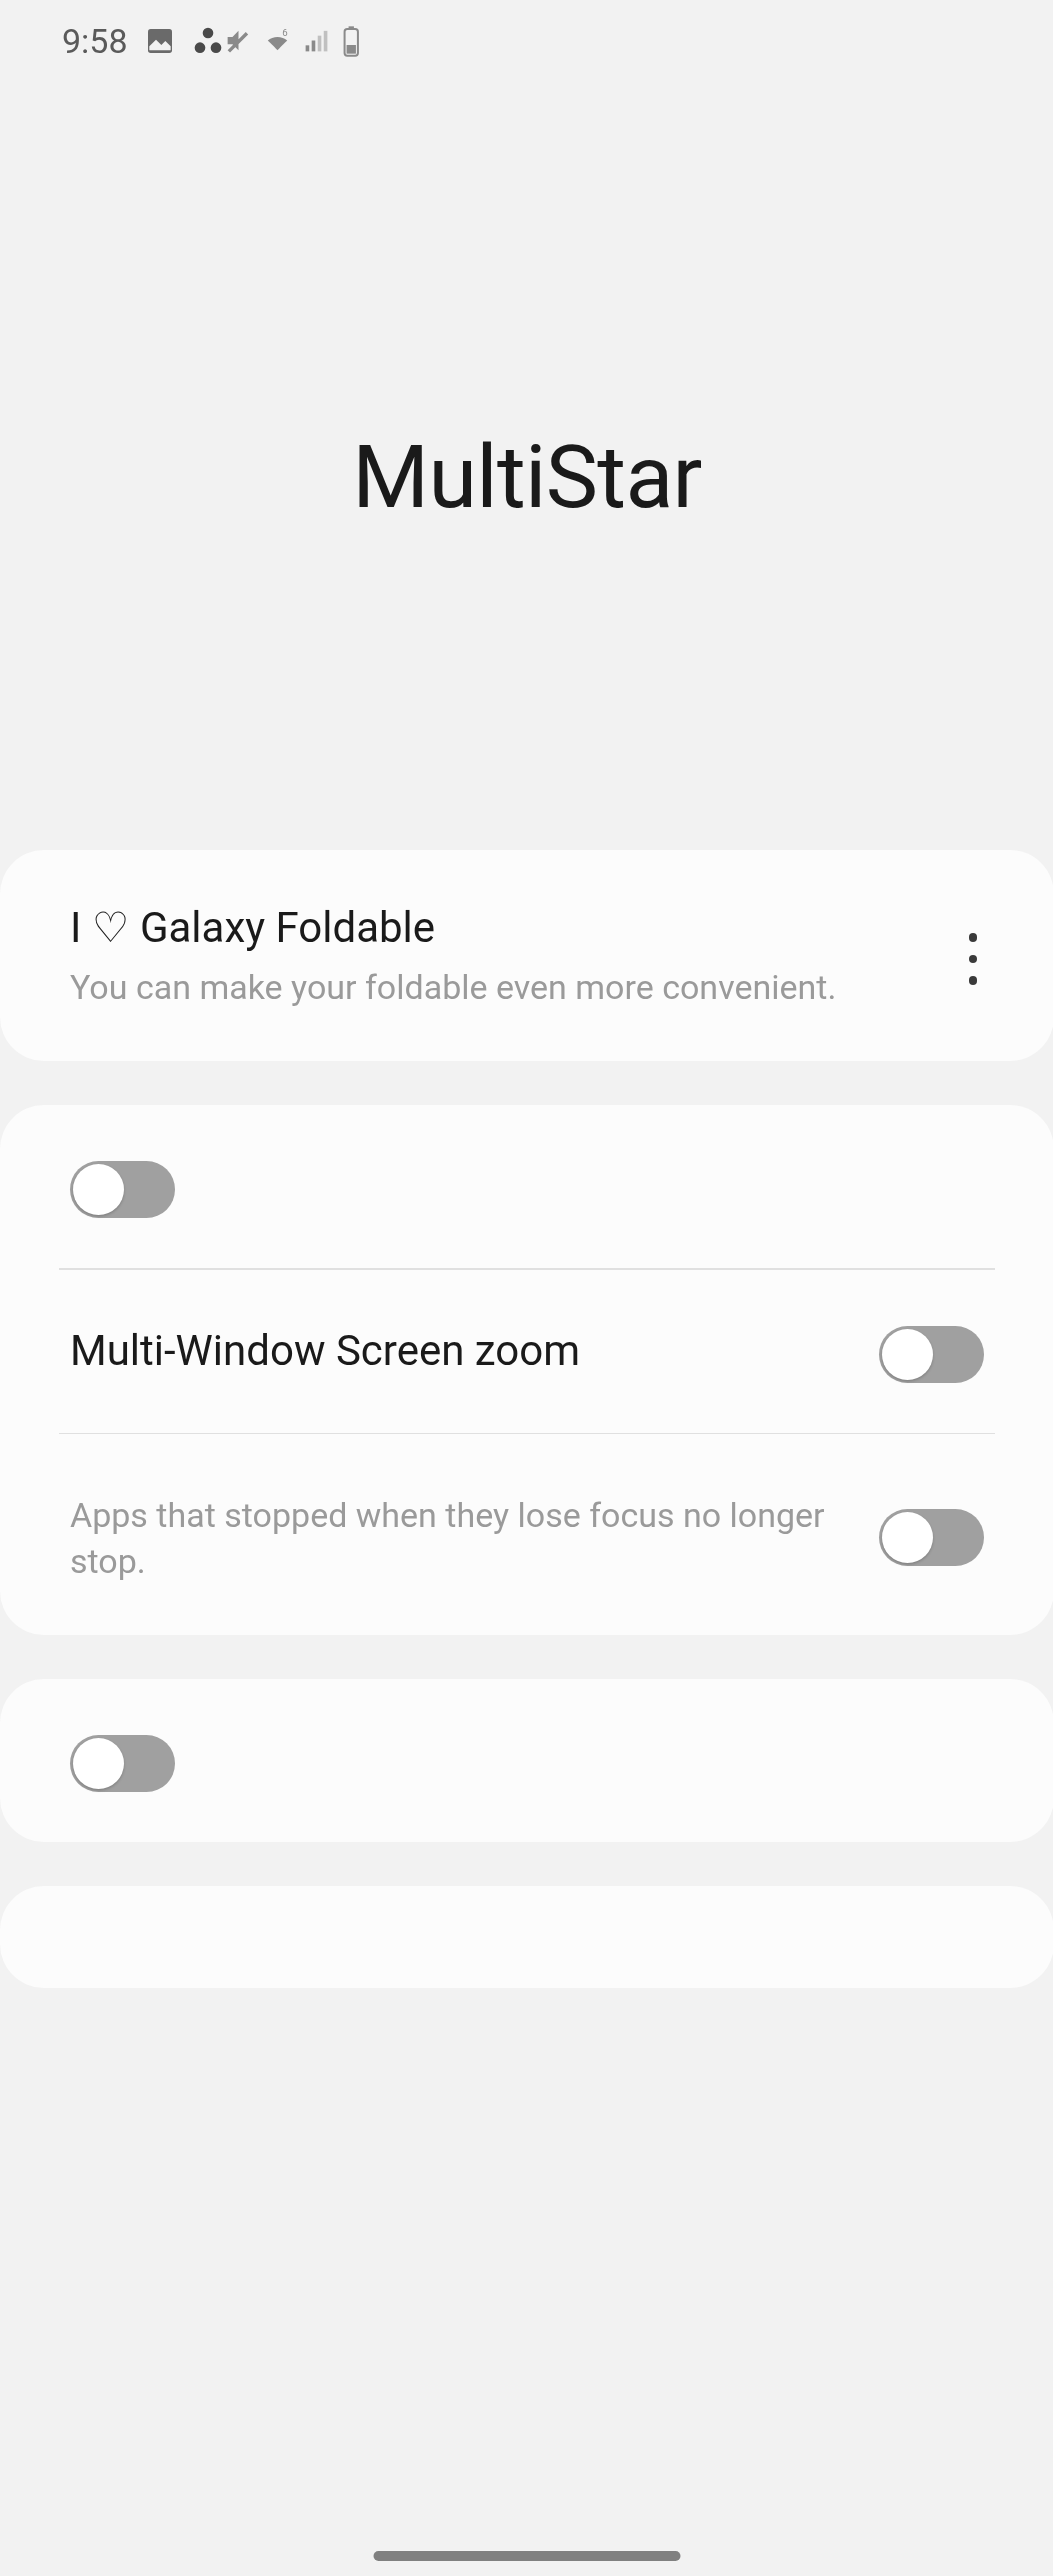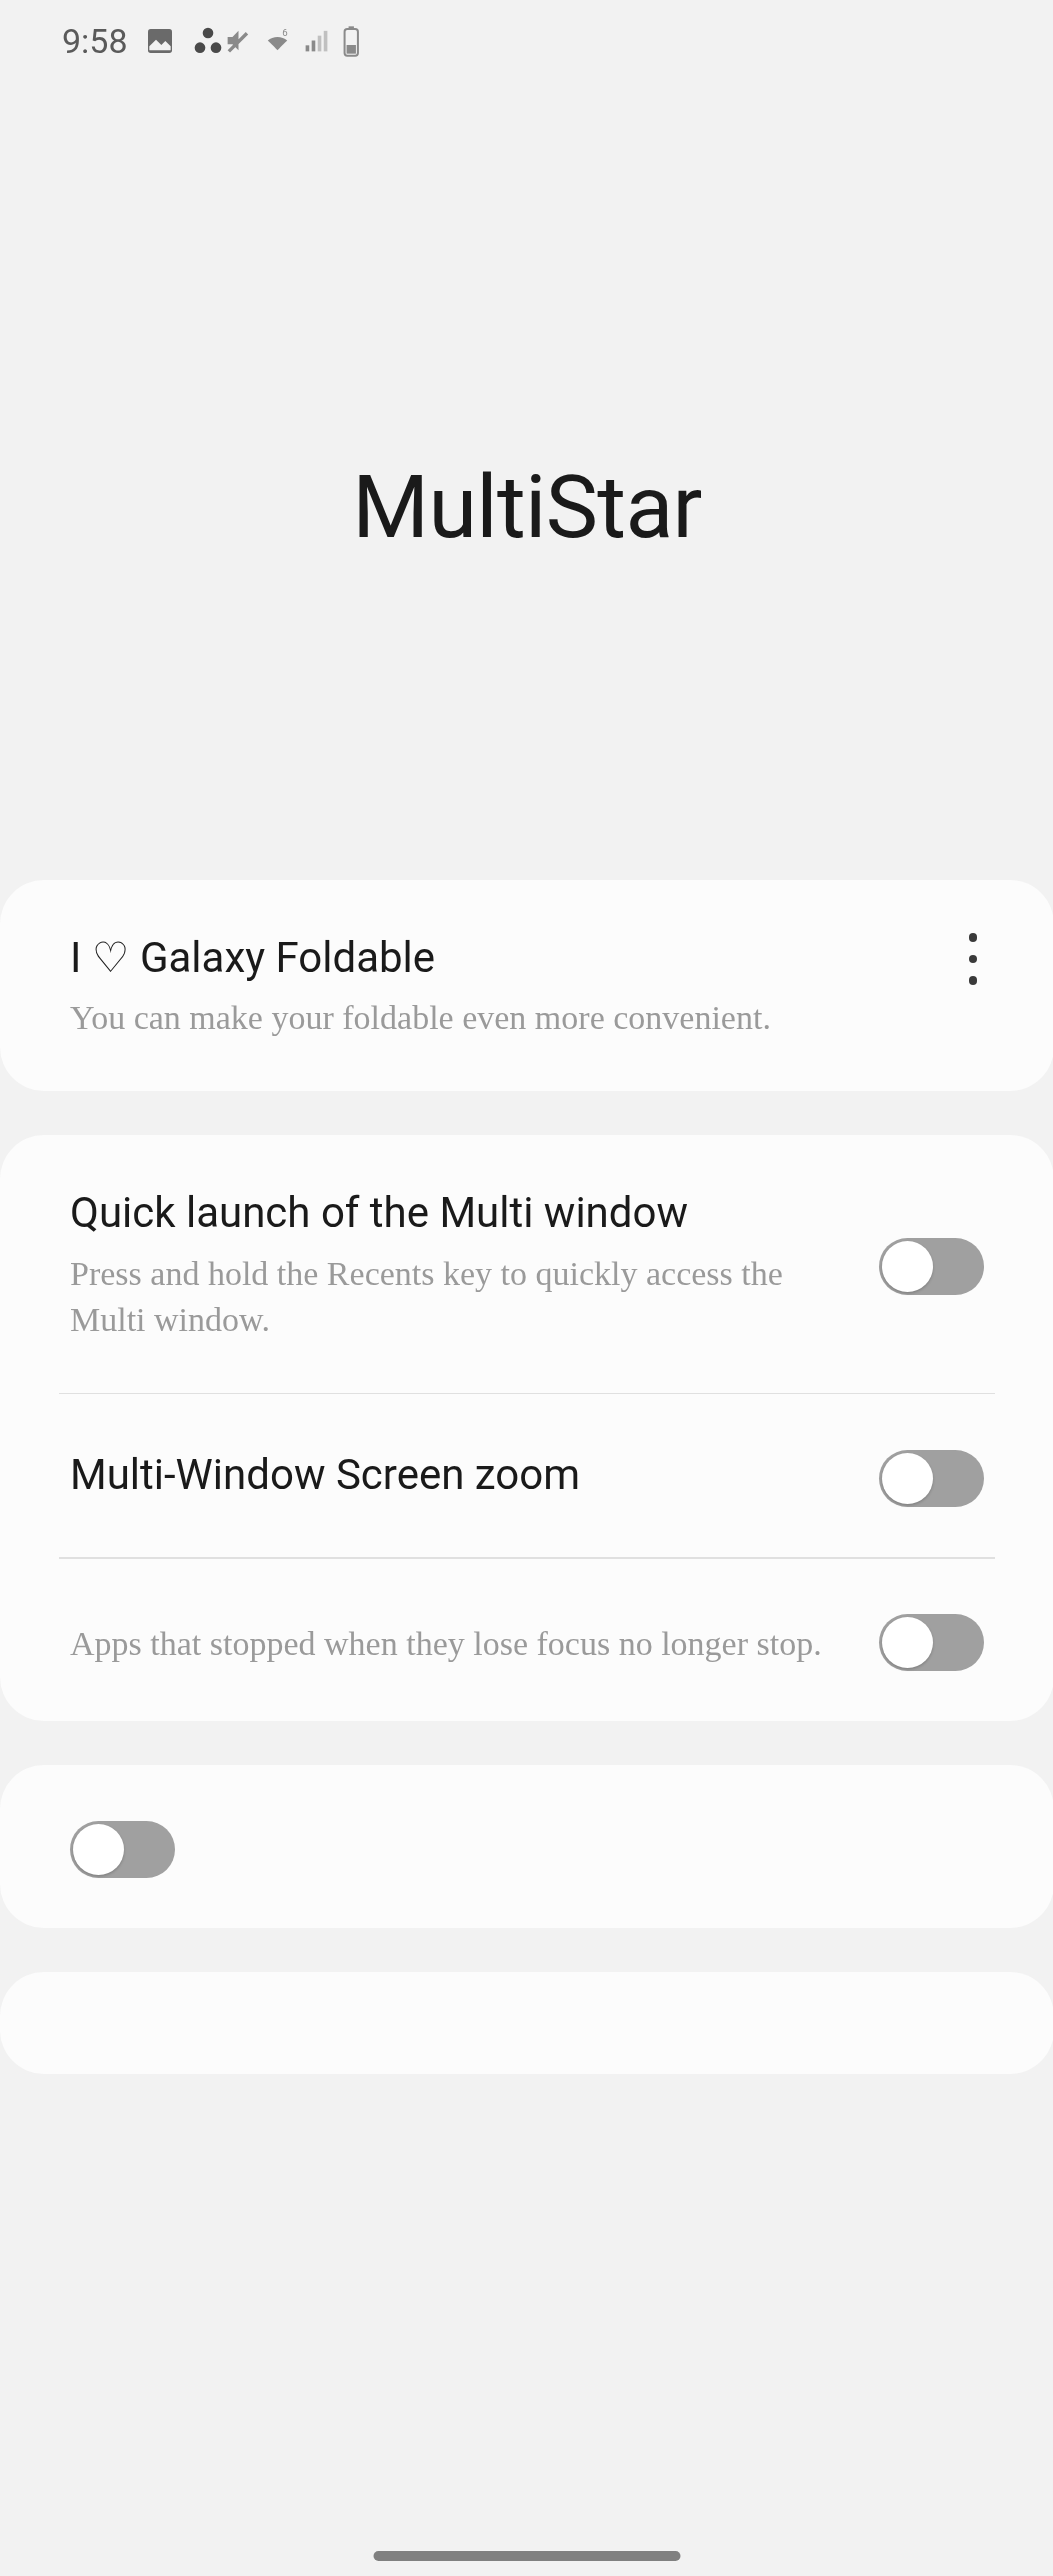--- a/index.html
+++ b/index.html
@@ -57,21 +57,20 @@
       align-items: center;
       justify-content: center;
       padding-top: 344px;
       padding-bottom: 110px;
     }
     .header-title {
       font-size: 88px;
       font-weight: 400;
       color: #1a1a1a;
       letter-spacing: -0.7px;
-      margin-top: 30px;
     }
     
     .menu-button {
       position: absolute;
       right: 59px;
       top: 915px;
       width: 44px;
       height: 88px;
       display: flex;
       flex-direction: column;
@@ -112,21 +111,20 @@
       font-size: 42px;
       font-weight: 400;
       color: #1a1a1a;
       line-height: 1.35;
     }
     .list-item-desc {
       font-size: 34px;
       color: #9a9a9a;
       margin-top: 8.8px;
       line-height: 1.35;
-      font-family: Liberation Serif, serif;
     }
     
     .divider {
       height: 1.5px;
       background: #e0e0e0;
       margin: 0 59px;
     }
     
     .toggle {
       width: 105px;
@@ -218,24 +216,20 @@
     <div class="list-item">
       <div class="list-item-text">
         <div class="list-item-title">I ♡ Galaxy Foldable</div>
         <div class="list-item-desc">You can make your foldable even more convenient.</div>
       </div>
     </div>
   </div>
 
   <div class="card">
     <div class="list-item with-toggle">
-      <div class="list-item-text">
-        <div class="list-item-title">Quick launch of the Multi window</div>
-        <div class="list-item-desc">Press and hold the Recents key to quickly access the Multi window.</div>
-      </div>
       <div class="toggle">
         <div class="toggle-knob"></div>
       </div>
     </div>
     <div class="divider"></div>
     <div class="list-item with-toggle">
       <div class="list-item-text">
         <div class="list-item-title">Multi-Window Screen zoom</div>
       </div>
       <div class="toggle">

